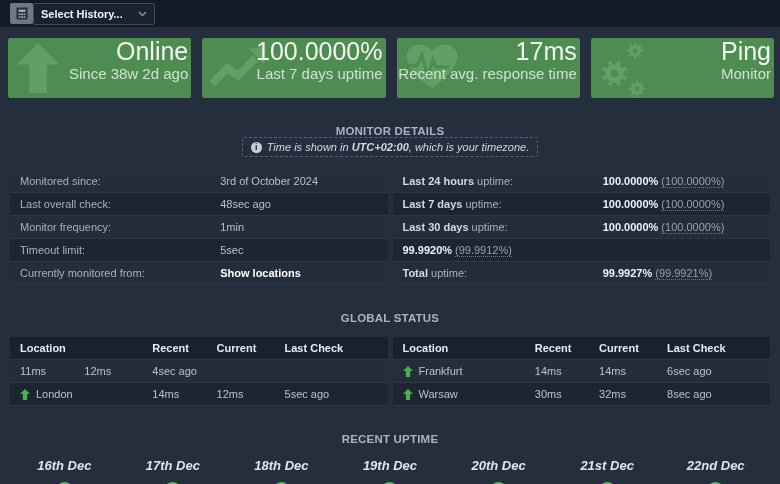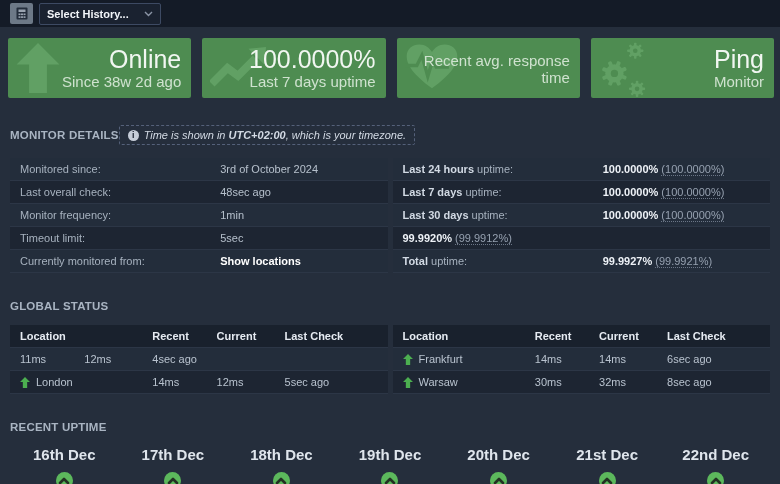--- a/index.html
+++ b/index.html
@@ -9,50 +9,50 @@
     font-family: "Liberation Sans", "DejaVu Sans", sans-serif;
     color: #b9c3cf;
   }
   
   .topbar {
     height: 27px; background: #141b27;
     display: flex; align-items: center; justify-content: space-between;
     padding: 0 6px 0 10px;
   }
   .page-title { font-size: 13px; color: #e4eaf1; }
-  .topbar-right { display: flex; align-items: center; gap: 6px; }
+  .topbar-right { display: flex; align-items: center; }
   .calc-btn {
     width: 23px; height: 21px; background: #6d7987; border: none; border-radius: 2px;
     display: flex; align-items: center; justify-content: center; cursor: pointer;
   }
   .history-select {
     width: 122px; height: 22px; background: #1a2230; border: 1px solid #3d4a63;
     border-radius: 2px; display: flex; align-items: center; justify-content: space-between;
     padding: 0 7px; cursor: pointer;
   }
   .history-select .sel-label { font-size: 11px; font-weight: bold; color: #f2f5f9; }
   
   .cards {
     display: grid; grid-template-columns: repeat(4, 1fr); gap: 11px;
     margin: 11px 6px 0 8px;
   }
   .card {
     height: 60px; background: #4e8c51; border-radius: 2px; position: relative;
-    overflow: hidden; display: flex; align-items: center; justify-content: flex-end;
-    padding-right: 10px;
+    overflow: hidden; display: flex; align-items: flex-start; justify-content: flex-end;
+    padding-right: 3px;
   }
   .card .watermark { position: absolute; left: 8px; top: 50%; transform: translateY(-50%); }
   .card-text { position: relative; text-align: right; }
   .card-main { font-size: 25px; font-weight: 300; color: #f1f6f1; line-height: 1.05; }
   .card-sub { font-size: 15px; color: #cfe2cf; margin-top: 1px; }
   
   .content { padding: 0 10px; }
   .section-head {
     display: flex; align-items: center; justify-content: flex-start;
-    margin-top: 27px; margin-bottom: 13px;
+    margin-top: 27px; margin-bottom: 13px; flex-direction: column;
   }
   .section-title { font-size: 11.5px; font-weight: bold; color: #a9b4c2; letter-spacing: .2px; }
   .tz-badge {
     border: 1px dashed #55617a; border-radius: 2px; padding: 3px 8px;
     font-size: 11px; font-style: italic; color: #d3dae4;
     display: flex; align-items: center; gap: 5px;
   }
   .info-circle {
     width: 11px; height: 11px; border-radius: 50%; background: #c6cdd8;
     color: #1c2431; font-size: 9px; font-weight: bold; font-style: normal;
@@ -80,21 +80,21 @@
   .gs-head { background: #19212d; font-weight: bold; color: #e6ebf2; }
   .gs-row.odd  { background: #232d3b; }
   .gs-row.even { background: #1d2532; align-items: center; }
   .c-loc { flex: 0 0 37%; display: flex; align-items: center; gap: 6px; }
   .c-rec { flex: 0 0 18%; }
   .c-cur { flex: 0 0 19%; }
   .c-last { flex: 1; }
   
   .ru-grid { display: grid; grid-template-columns: repeat(7, 1fr); margin-top: 4px; }
   .ru-day { text-align: center; }
-  .ru-date { font-size: 15px; font-weight: bold; color: #dfe5ec; }
+  .ru-date { font-size: 13px; font-weight: bold; color: #dfe5ec; font-style: italic; }
   .ru-dot {
     width: 17px; height: 17px; border-radius: 50%; background: #5cb85c;
     display: inline-flex; align-items: center; justify-content: center;
     margin-top: 9px; cursor: pointer;
   }
 </style>
 </head>
 <body>
 
 <div class="topbar">
@@ -142,20 +142,21 @@
       <div class="card-sub">Last 7 days uptime</div>
     </div>
   </div>
 
   <div class="card">
     <svg class="watermark" width="54" height="48" viewBox="0 0 64 56">
       <path d="M32 52 C10 36 2 24 2 14 C2 5 9 0 17 0 C24 0 29 4 32 9 C35 4 40 0 47 0 C55 0 62 5 62 14 C62 24 54 36 32 52 Z" fill="#61a064"></path>
       <polyline points="0,25 14,25 20,13 27,38 33,18 37,27 52,27" fill="none" stroke="#4e8c51" stroke-width="4"></polyline>
     </svg>
     <div class="card-text">
+      <div class="card-main">17ms</div>
       <div class="card-sub">Recent avg. response time</div>
     </div>
   </div>
 
   <div class="card">
     <svg class="watermark" width="58" height="58" viewBox="0 0 64 64">
       <g transform="translate(40,13) scale(0.85)">
         <g fill="#61a064">
           <rect x="-1.6" y="-10.5" width="3.2" height="21" rx="1"></rect>
           <rect x="-1.6" y="-10.5" width="3.2" height="21" rx="1" transform="rotate(45)"></rect>

